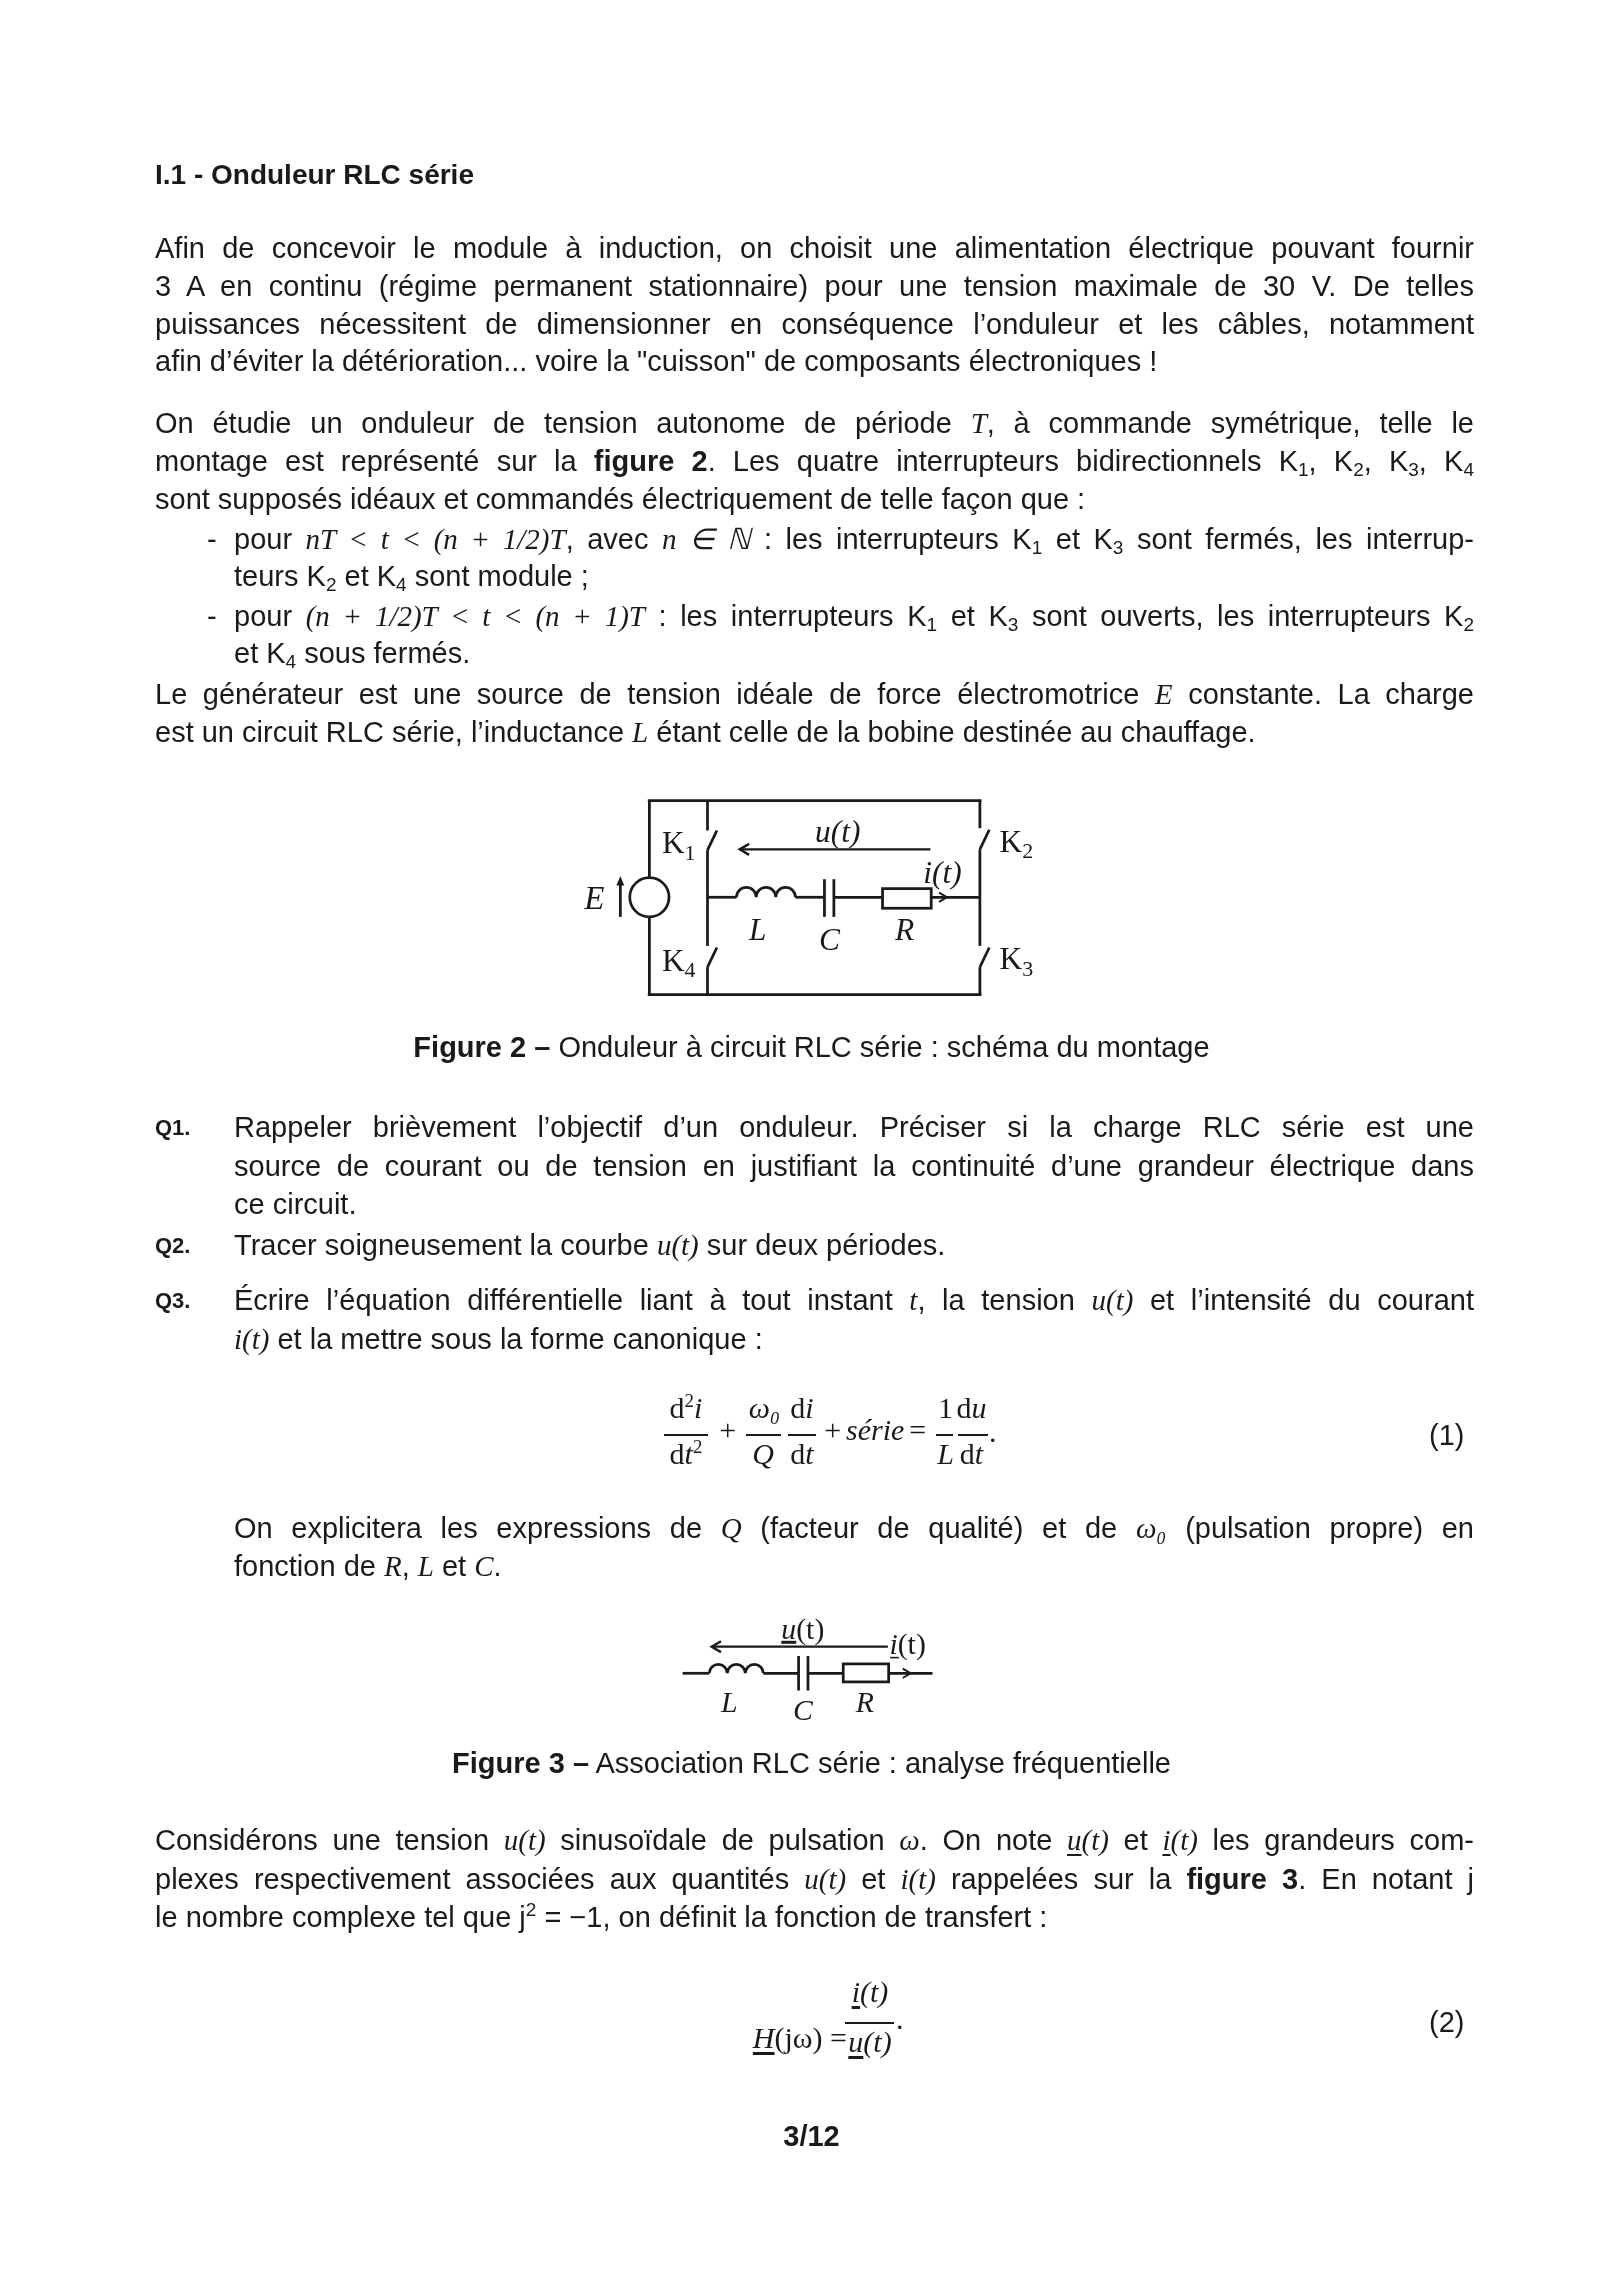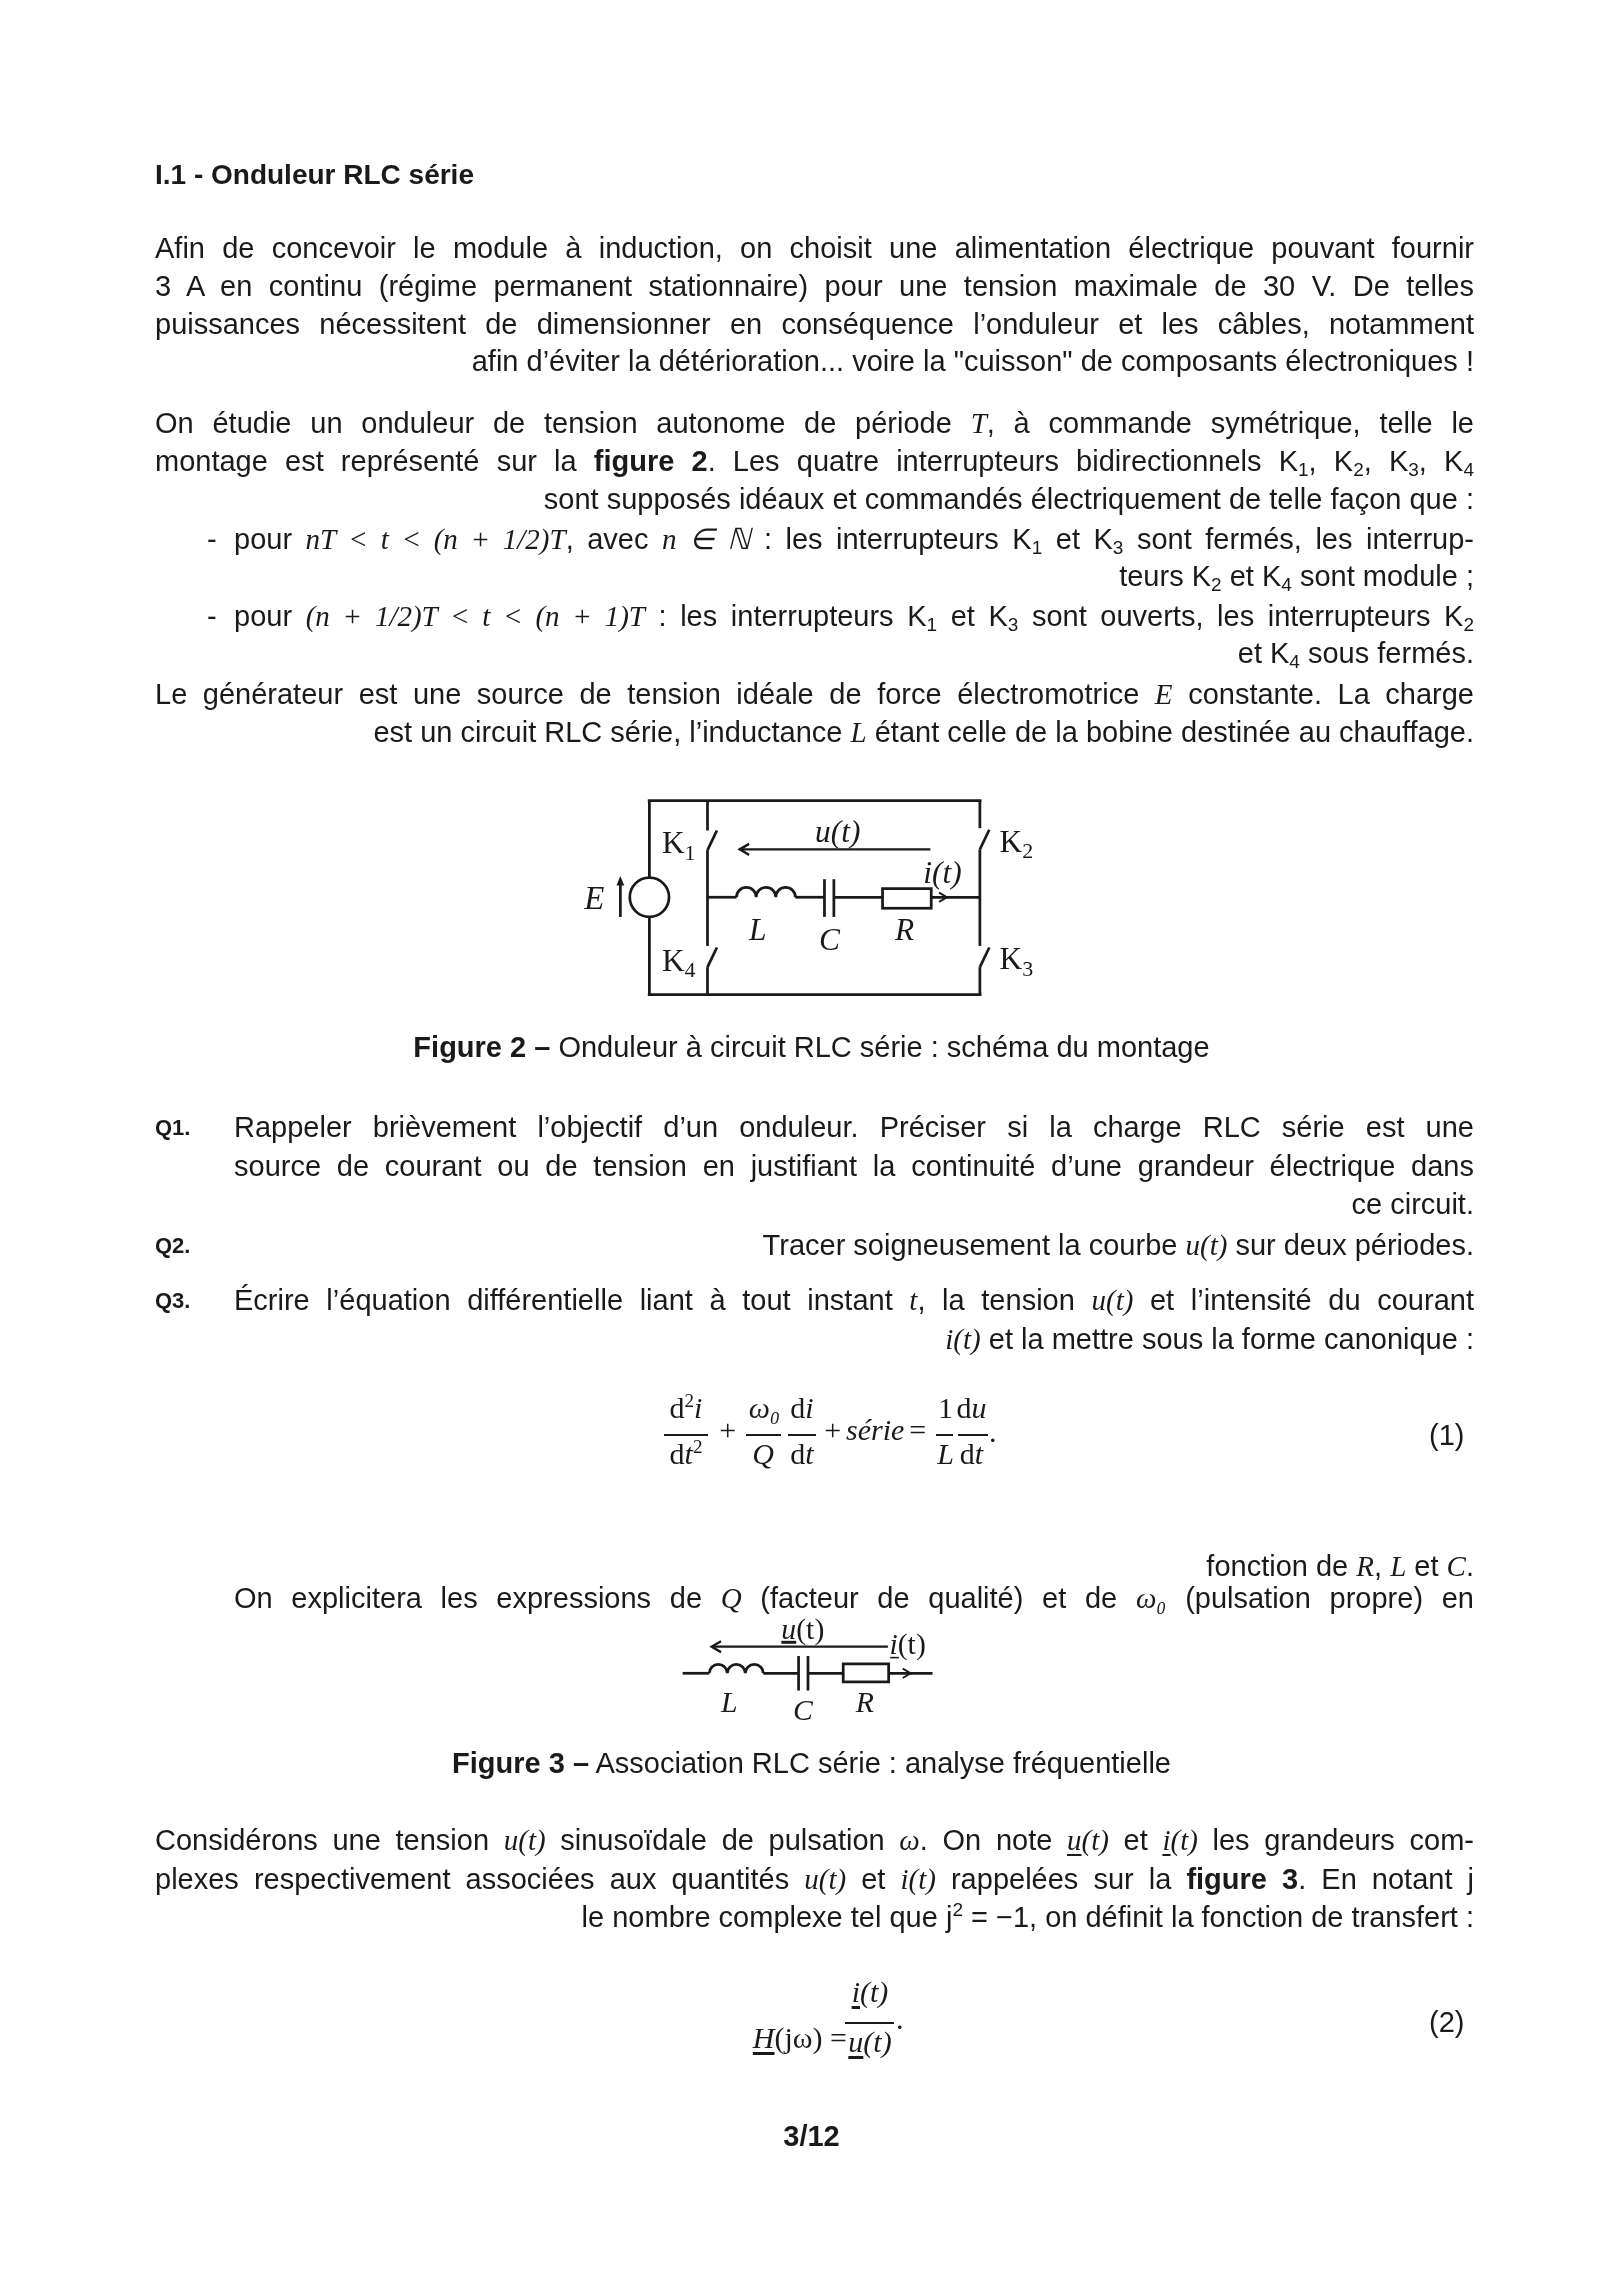--- a/index.html
+++ b/index.html
@@ -1,19 +1,19 @@
 <!DOCTYPE html>
 <html style="font-size:12.6px"><head>
 <meta charset="utf-8">
 <style>
   html, body { margin: 0; padding: 0; background: #ffffff; }
   body { width: 1623px; height: 2295px; position: relative; overflow: hidden;
          font-family: "Liberation Sans", sans-serif; color: #1a1a1a; }
   .abs { position: absolute; }
-  .line { position: absolute; left: 155px; width: 1319px; font-size: 29px; line-height: 39px; white-space: nowrap; text-align: right; }
+  .line { position: absolute; left: 155px; width: 1319px; font-size: 29px; line-height: 39px; white-space: nowrap; }
   .just { text-align: justify; text-align-last: justify; }
   .m { font-family: "Liberation Serif", serif; font-style: italic; }
   .b { font-weight: bold; }
   sub { font-size: 19px; vertical-align: -4.7px; line-height: 0; }
   sup { font-size: 19px; vertical-align: 11px; line-height: 0; }
   .heading { position: absolute; left: 155px; top: 155px; font-size: 28px; font-weight: bold; line-height: 39px; }
   .bullet-dash { position: absolute; left: 207px; font-size: 29px; line-height: 39px; }
   .ind { left: 234px; width: 1240px; }
   .qlabel { position: absolute; left: 155px; font-size: 22px; font-weight: bold; line-height: 39px; }
   .caption { position: absolute; left: 0; width: 1623px; text-align: center; font-size: 29px; line-height: 39px; }
@@ -132,21 +132,21 @@
   <div class="frac" style="left:936px;top:1391px;width:19px">1</div>
   <div class="fracbar" style="left:936px;top:1434px;width:17.3px"></div>
   <div class="frac m" style="left:936px;top:1437px;width:19px">L</div>
   <div class="frac" style="left:956px;top:1391px;width:31px"><span>d</span><span class="m">u</span></div>
   <div class="fracbar" style="left:958px;top:1434px;width:30px"></div>
   <div class="frac" style="left:956px;top:1437px;width:31px"><span>d</span><span class="m">t</span></div>
   <div class="frac" style="left:988px;top:1415px;width:9.4px">.</div>
   <div class="eqnum" style="top:1416px">(1)</div>
 </div>
 
-<div class="line ind just" style="top:1579px"><span>On explicitera les expressions de </span><span class="m">Q</span><span> (facteur de qualité) et de </span><span class="m">ω₀</span><span> (pulsation propre) en</span></div>
+<div class="line ind just" style="top:1509px"><span>On explicitera les expressions de </span><span class="m">Q</span><span> (facteur de qualité) et de </span><span class="m">ω₀</span><span> (pulsation propre) en</span></div>
 <div class="line ind" style="top:1547px"><span>fonction de </span><span class="m">R</span><span>, </span><span class="m">L</span><span> et </span><span class="m">C</span><span>.</span></div>
 
 <svg class="abs" style="left:0;top:1602px" width="1623" height="141" viewBox="0 0 2067 180">
   <g stroke="#1a1a1a" stroke-width="3.5" fill="none" transform="translate(0,-2040)">
     <line x1="869" y1="2131" x2="903" y2="2131"></line>
     <path d="M903,2131 a11.5,11.5 0 0 1 23,0 a11.5,11.5 0 0 1 23,0 a11.5,11.5 0 0 1 23,0"></path>
     <line x1="972" y1="2131" x2="1017" y2="2131"></line>
     <line x1="1017" y1="2109" x2="1017" y2="2153"></line>
     <line x1="1029" y1="2109" x2="1029" y2="2153"></line>
     <line x1="1029" y1="2131" x2="1074" y2="2131"></line>

